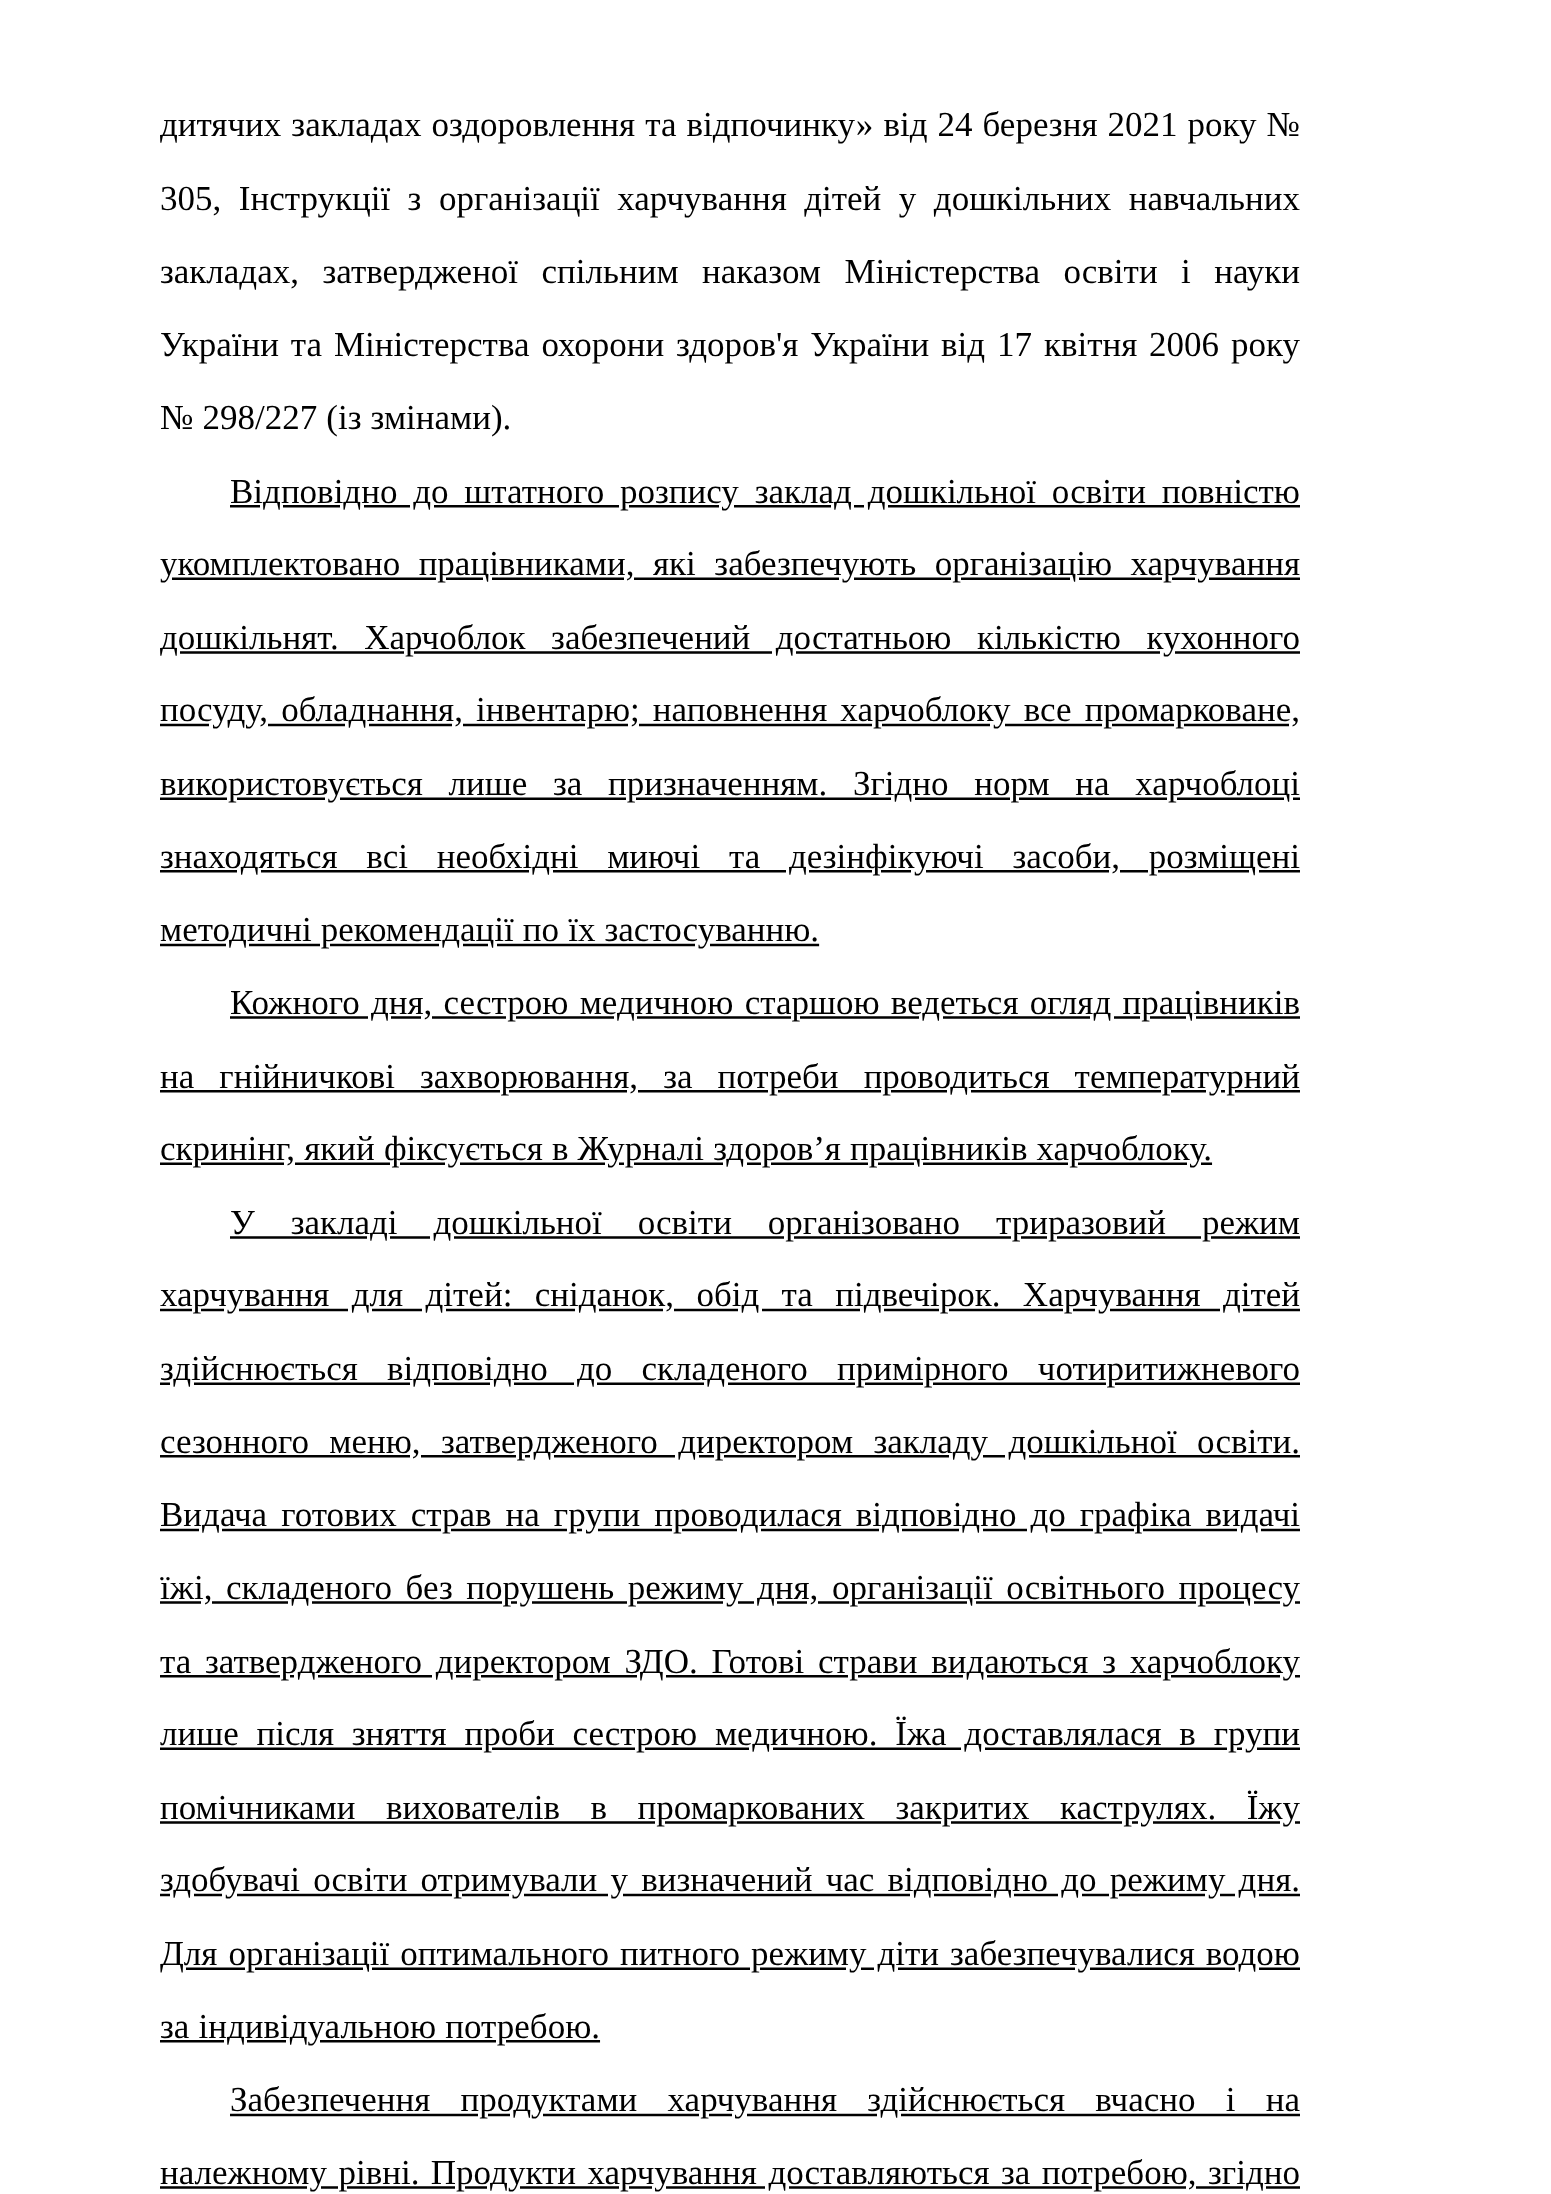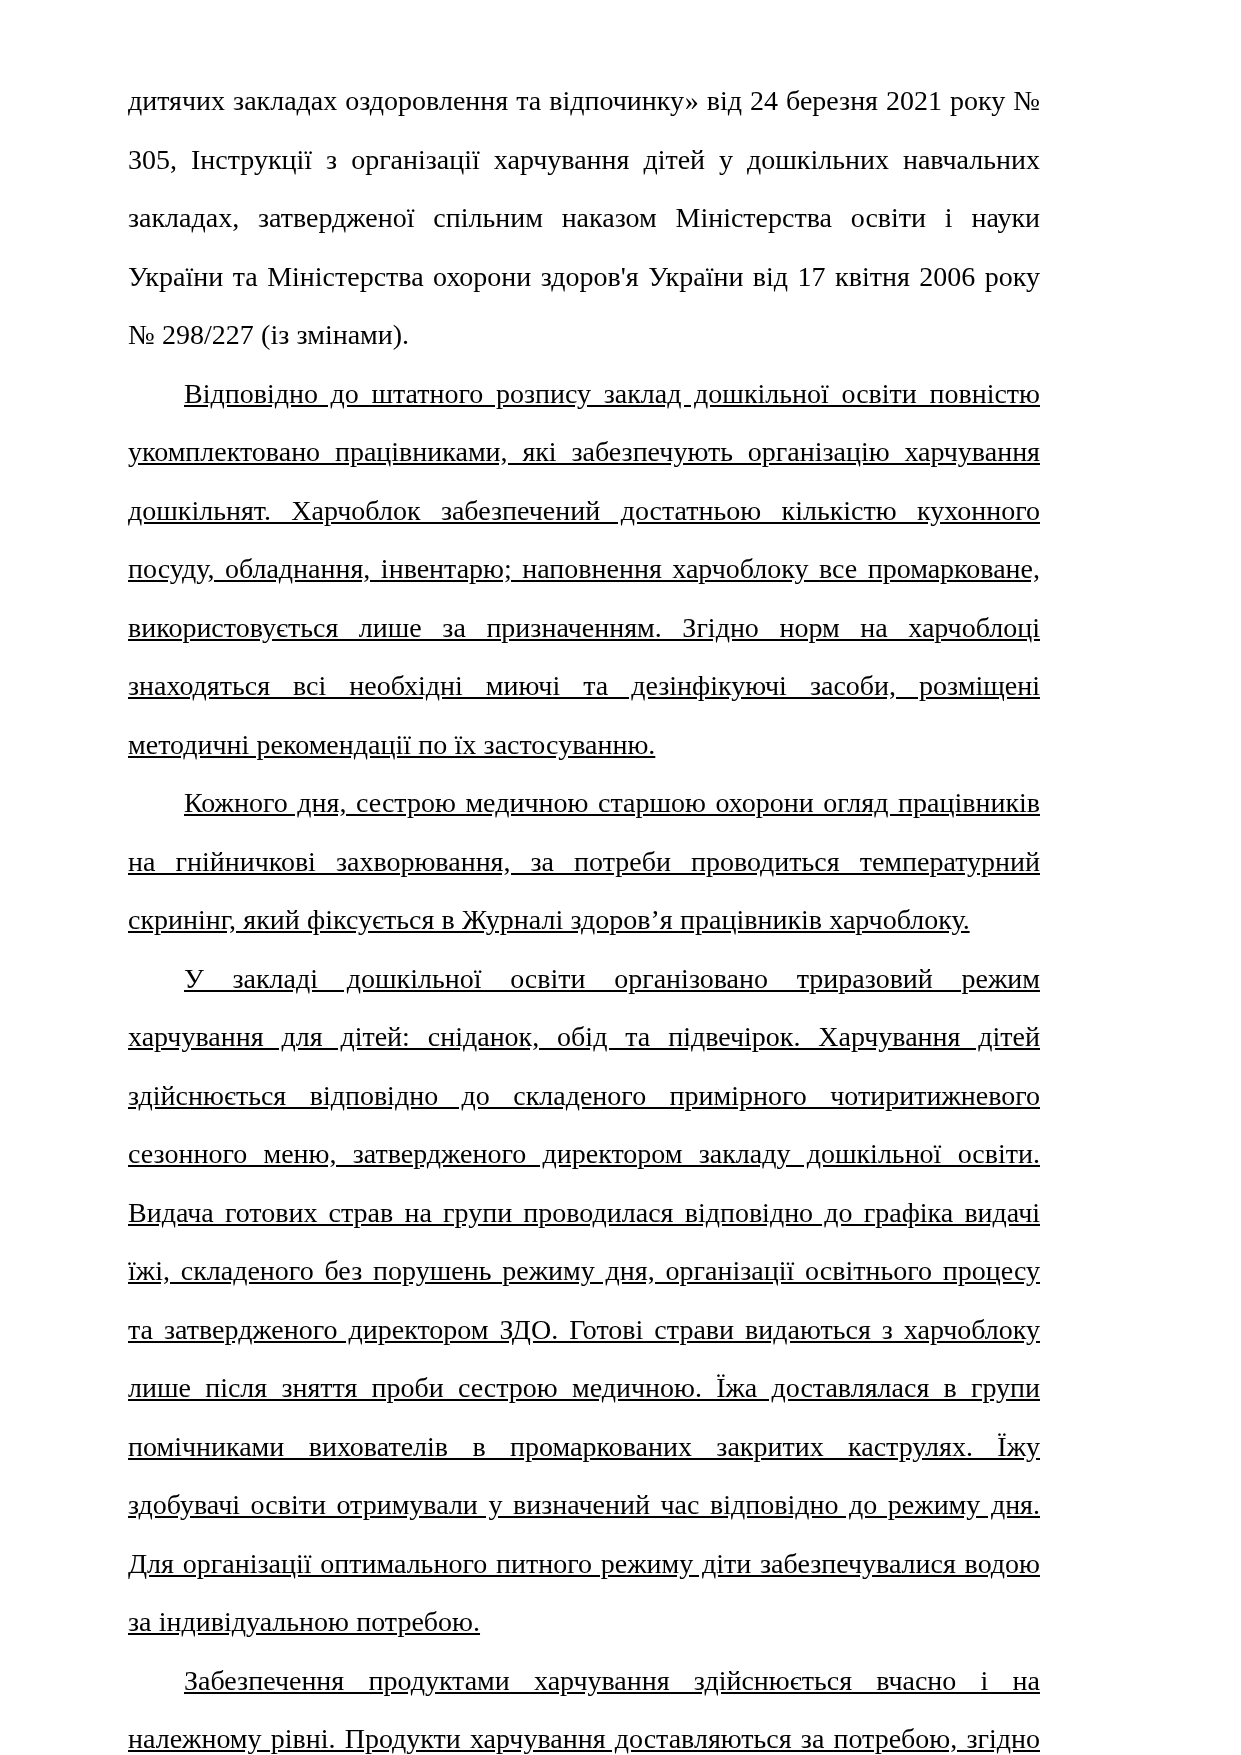--- a/index.html
+++ b/index.html
@@ -44,20 +44,20 @@
 </head>
 <body>
 
 <div class="page">
   <div class="doc-body">
 
     <p class="para last-flush">дитячих закладах оздоровлення та відпочинку» від 24 березня 2021 року № 305, Інструкції з організації харчування дітей у дошкільних навчальних закладах, затвердженої спільним наказом Міністерства освіти і науки України та Міністерства охорони здоров'я України від 17 квітня 2006 року № 298/227 (із змінами).</p>
 
     <p class="para indent last-flush">Відповідно до штатного розпису заклад дошкільної освіти повністю укомплектовано працівниками, які забезпечують організацію харчування дошкільнят. Харчоблок забезпечений достатньою кількістю кухонного посуду, обладнання, інвентарю; наповнення харчоблоку все промарковане, використовується лише за призначенням. Згідно норм на харчоблоці знаходяться всі необхідні миючі та дезінфікуючі засоби, розміщені методичні рекомендації по їх застосуванню.</p>
 
-    <p class="para indent last-flush">Кожного дня, сестрою медичною старшою  охорони огляд працівників на гнійничкові захворювання, за потреби проводиться температурний скринінг, який фіксується в Журналі здоров’я працівників харчоблоку.</p>
+    <p class="para indent last-flush">Кожного дня, сестрою медичною старшою  ведеться огляд працівників на гнійничкові захворювання, за потреби проводиться температурний скринінг, який фіксується в Журналі здоров’я працівників харчоблоку.</p>
 
     <p class="para indent last-flush">У закладі дошкільної освіти організовано триразовий режим харчування для дітей: сніданок, обід та підвечірок. Харчування дітей здійснюється відповідно до складеного примірного чотиритижневого сезонного меню, затвердженого директором закладу дошкільної освіти. Видача готових страв на групи проводилася відповідно до графіка видачі їжі, складеного без порушень режиму дня, організації освітнього процесу та затвердженого директором ЗДО. Готові страви видаються з харчоблоку лише після зняття проби сестрою медичною. Їжа доставлялася в групи помічниками вихователів в промаркованих закритих каструлях. Їжу здобувачі освіти отримували у визначений час відповідно до режиму дня. Для організації оптимального питного режиму діти забезпечувалися водою за індивідуальною потребою.</p>
 
     <p class="para indent">Забезпечення продуктами харчування здійснюється вчасно і на належному рівні. Продукти харчування доставляються за потребою, згідно заявок. Усі продукти закупляються за системою електронних торгів на майданчику «PROZORRO». Об’єм та частота завозу продуктів харчування та продовольчої сировини регулюються в залежності від терміну їх реалізації та кількості дітей і</p>
 
   </div>
 </div>
 
 </body></html>

